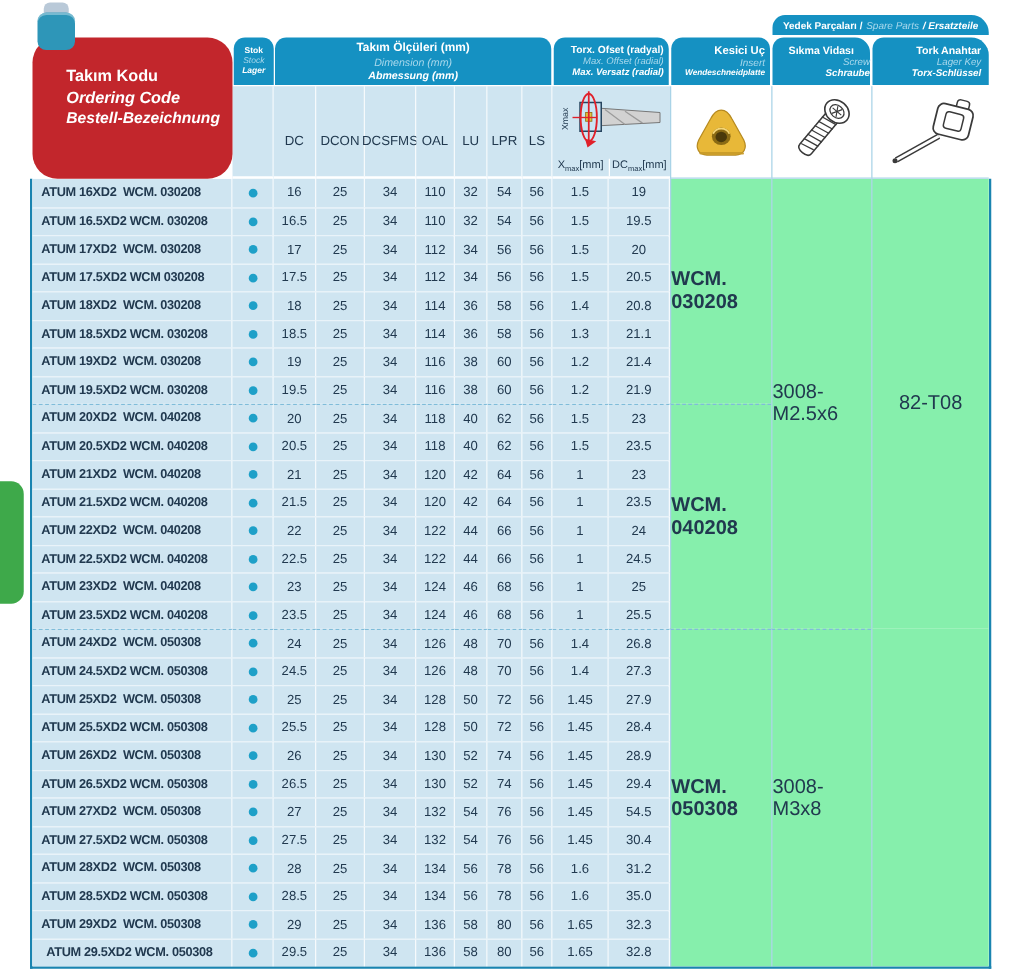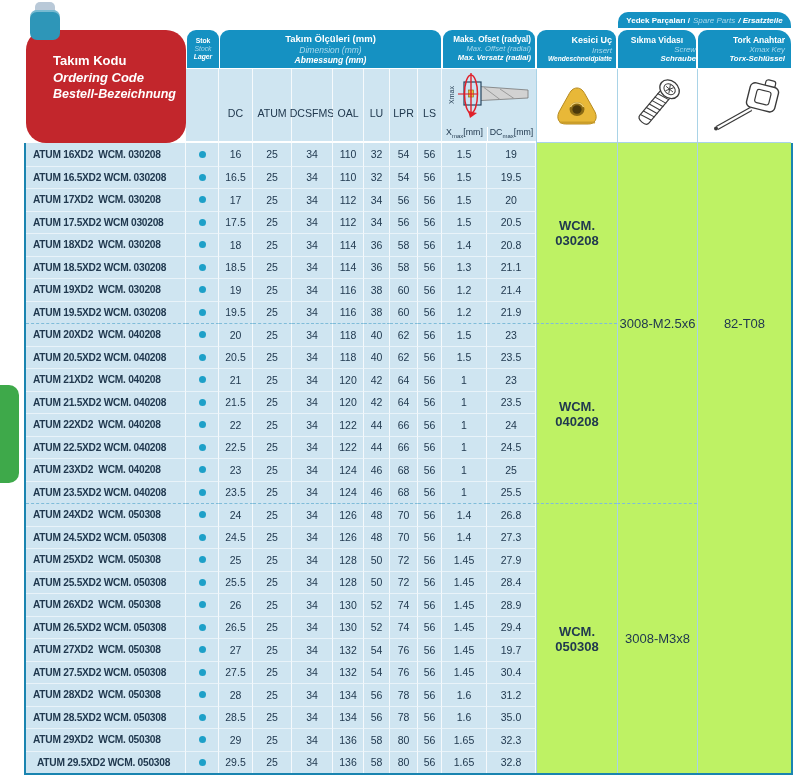--- a/index.html
+++ b/index.html
@@ -56,21 +56,21 @@
   .maxlabels sub{font-size:6px;}
   .mid-sep{position:absolute;left:45px;bottom:0;width:1px;height:14px;background:#fff;}
   
   .body-wrap{border:2px solid var(--border);border-top:none;width:765px;box-sizing:content-box;}
   #grid{display:grid;grid-template-columns:var(--cols);grid-auto-rows:22.5px;background:#fff;}
   .c{box-sizing:border-box;display:flex;align-items:center;justify-content:center;font-size:10.5px;color:var(--navy);background:var(--light);border-right:1px solid rgba(255,255,255,.8);border-top:1px solid rgba(255,255,255,.55);}
   .c.r1{border-top:none;}
   .c.gs{border-top:1.5px dashed var(--dash);}
   .code{justify-content:flex-start;padding-left:7px;font-weight:700;font-size:10.2px;letter-spacing:-0.25px;white-space:pre;}
   .dot{width:7px;height:7px;border-radius:50%;background:var(--dot);}
-  .rcell{background:#bef264;border-right:none;border-top:none;border-left:1px solid var(--blue-sep);font-size:13px;text-align:center;}
+  .rcell{background:#86efac;border-right:none;border-top:none;border-left:1px solid var(--blue-sep);font-size:16px;}
   .rcell.bold{font-weight:700;}
   .rcell.gsd{border-top:1.5px dashed var(--dash);}
   svg text{font-family:"Liberation Sans",sans-serif;}
 </style>
 </head>
 <body>
 
 <div class="page">
   <div class="green-tab"></div>
 
@@ -90,48 +90,48 @@
         <span class="dl">Lager</span>
       </div>
 
       <div class="block blk-dims">
         <span class="tl">Takım Ölçüleri (mm)</span>
         <span class="el">Dimension (mm)</span>
         <span class="dl">Abmessung (mm)</span>
       </div>
 
       <div class="block blk-offset">
-        <span class="tl">Maks. Ofset (radyal)</span>
+        <span class="tl">Torx. Ofset (radyal)</span>
         <span class="el">Max. Offset (radial)</span>
         <span class="dl">Max. Versatz (radial)</span>
       </div>
 
       <div class="block blk-insert">
         <span class="tl">Kesici Uç</span>
         <span class="el">Insert</span>
         <span class="dl">Wendeschneidplatte</span>
       </div>
 
       <div class="block blk-screw">
         <span class="tl">Sıkma Vidası</span>
         <span class="el">Screw</span>
         <span class="dl">Schraube</span>
       </div>
 
       <div class="block blk-torx">
         <span class="tl">Tork Anahtar</span>
-        <span class="el">Xmax Key</span>
+        <span class="el">Lager Key</span>
         <span class="dl">Torx-Schlüssel</span>
       </div>
 
       <div class="sub-grid">
         <div class="sh blank-first"></div>
         <div class="sh"></div>
         <div class="sh">DC</div>
-        <div class="sh">ATUM</div>
+        <div class="sh">DCON</div>
         <div class="sh">DCSFMS</div>
         <div class="sh">OAL</div>
         <div class="sh">LU</div>
         <div class="sh">LPR</div>
         <div class="sh">LS</div>
         <div class="offset-sub">
           <svg width="88" height="52" viewBox="0 0 88 52" style="position:absolute;left:2px;top:1px;overflow:visible;">
             <text transform="rotate(-90 10 34)" x="10" y="34" font-size="7" fill="#21394f">Xmax</text>
             <polygon points="84,20 84,28 28,31 28,16" fill="#d2d2d2" stroke="#777" stroke-width="0.8"></polygon>
             <line x1="40" y1="17.5" x2="56" y2="29.5" stroke="#9a9a9a" stroke-width="1"></line>
@@ -500,21 +500,21 @@
             <div class="dot"></div>
           </div>
           <div class="c" style="grid-row: 23;">27</div>
           <div class="c" style="grid-row: 23;">25</div>
           <div class="c" style="grid-row: 23;">34</div>
           <div class="c" style="grid-row: 23;">132</div>
           <div class="c" style="grid-row: 23;">54</div>
           <div class="c" style="grid-row: 23;">76</div>
           <div class="c" style="grid-row: 23;">56</div>
           <div class="c" style="grid-row: 23;">1.45</div>
-          <div class="c" style="grid-row: 23;">19.7</div>
+          <div class="c" style="grid-row: 23;">54.5</div>
           <div class="c code" style="grid-row: 24;">ATUM 27.5XD2 WCM. 050308</div>
           <div class="c" style="grid-row: 24;">
             <div class="dot"></div>
           </div>
           <div class="c" style="grid-row: 24;">27.5</div>
           <div class="c" style="grid-row: 24;">25</div>
           <div class="c" style="grid-row: 24;">34</div>
           <div class="c" style="grid-row: 24;">132</div>
           <div class="c" style="grid-row: 24;">54</div>
           <div class="c" style="grid-row: 24;">76</div>

